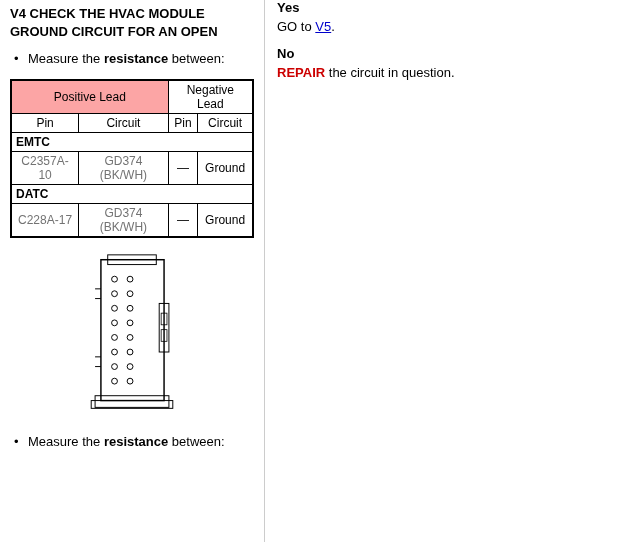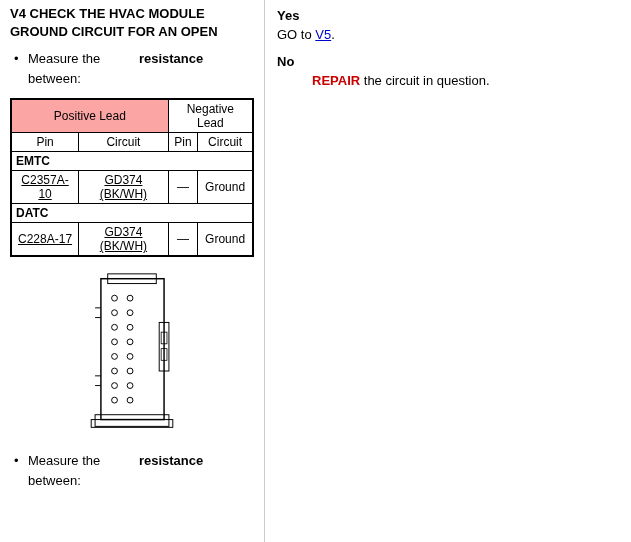--- a/index.html
+++ b/index.html
@@ -16,21 +16,21 @@
       width: 631px;
       min-height: 542px;
     }
     .left-panel {
       width: 265px;
       border-right: 1px solid #ccc;
       padding: 5px 10px;
     }
     .right-panel {
       flex: 1;
-      padding: 8px 12px;
+      padding: 0 12px;
     }
     .section-header {
       font-weight: bold;
       font-size: 13px;
       margin-bottom: 8px;
       line-height: 1.4;
     }
     .bullet-list {
       list-style: none;
       padding-left: 4px;
@@ -40,21 +40,21 @@
       position: relative;
       padding-left: 14px;
       margin-bottom: 4px;
       line-height: 1.5;
     }
     .bullet-list li::before {
       content: '•';
       position: absolute;
       left: 0;
     }
-    .bold { font-weight: bold; margin-left: 35px; }
+    .bold { font-weight: bold; }
     .table-wrapper {
       margin: 8px 0;
       border: 1px solid #000;
     }
     table {
       width: 100%;
       border-collapse: collapse;
       font-size: 12px;
     }
     table td, table th {
@@ -64,21 +64,21 @@
       vertical-align: middle;
     }
     .positive-lead-header {
       background: #fca5a5;
     }
     .category-row td {
       font-weight: bold;
       text-align: left;
       padding-left: 4px;
     }
-    .orange-text { color: #000000; text-decoration: underline; }
+    .orange-text { color: #737373; }
     .answer-yes {
       font-weight: bold;
       margin-bottom: 4px;
     }
     .answer-no {
       font-weight: bold;
       margin-top: 10px;
       margin-bottom: 4px;
     }
     .link-blue {

